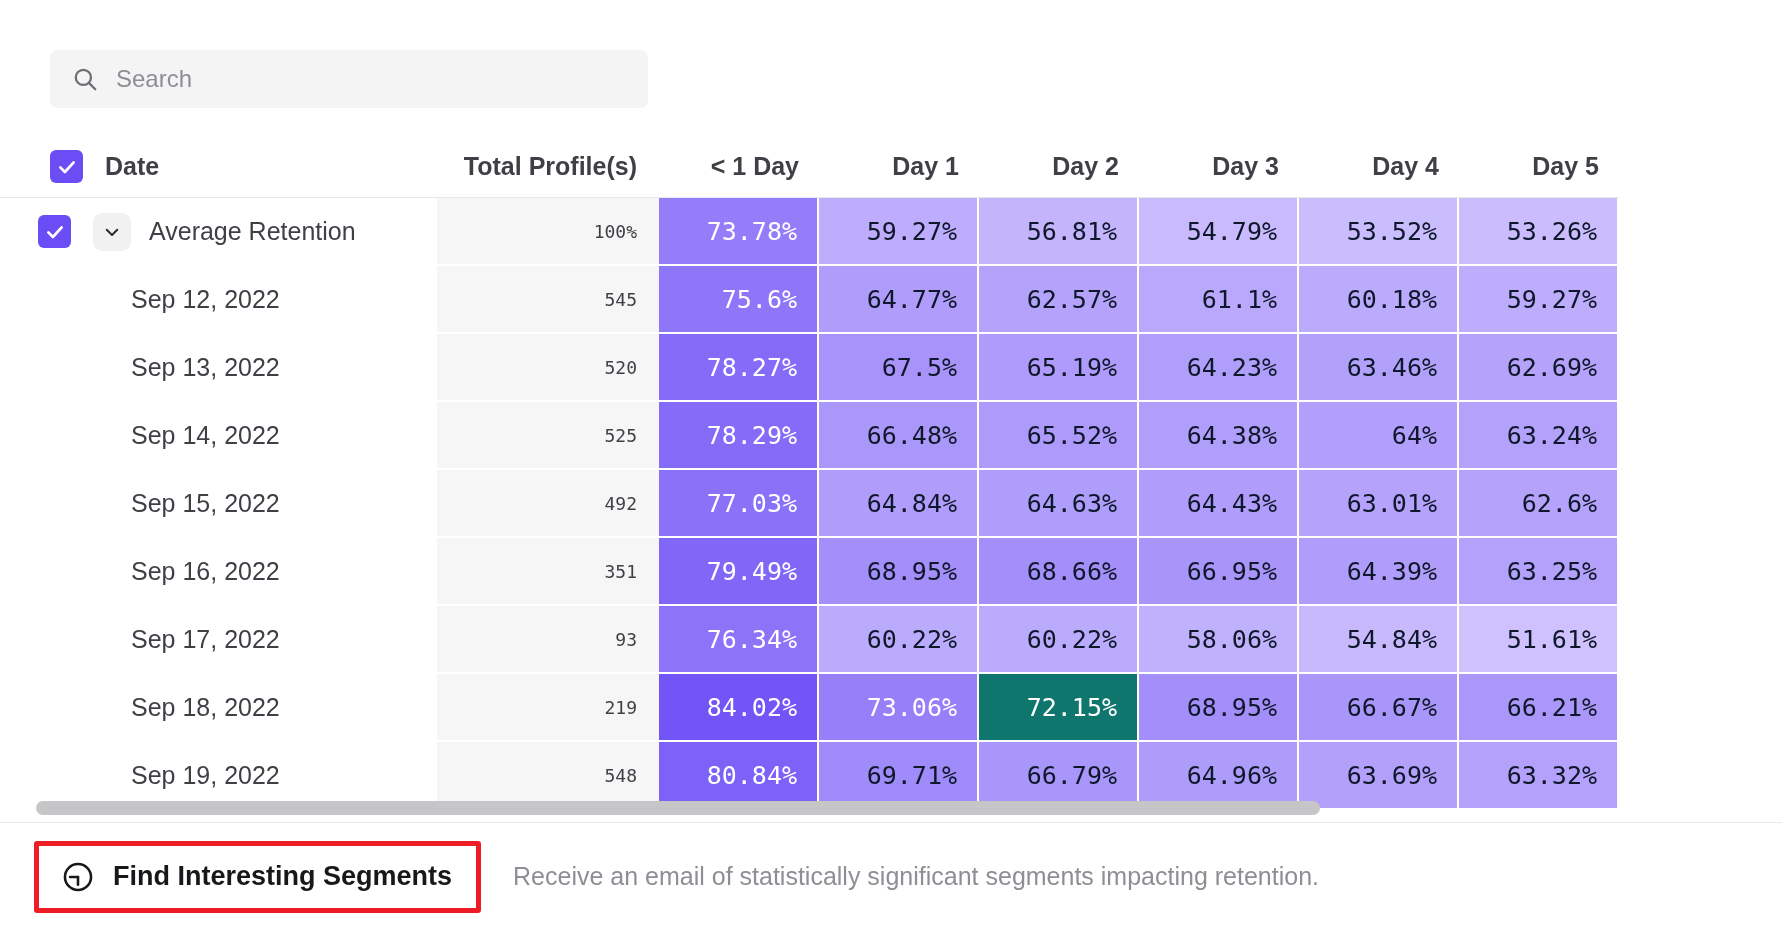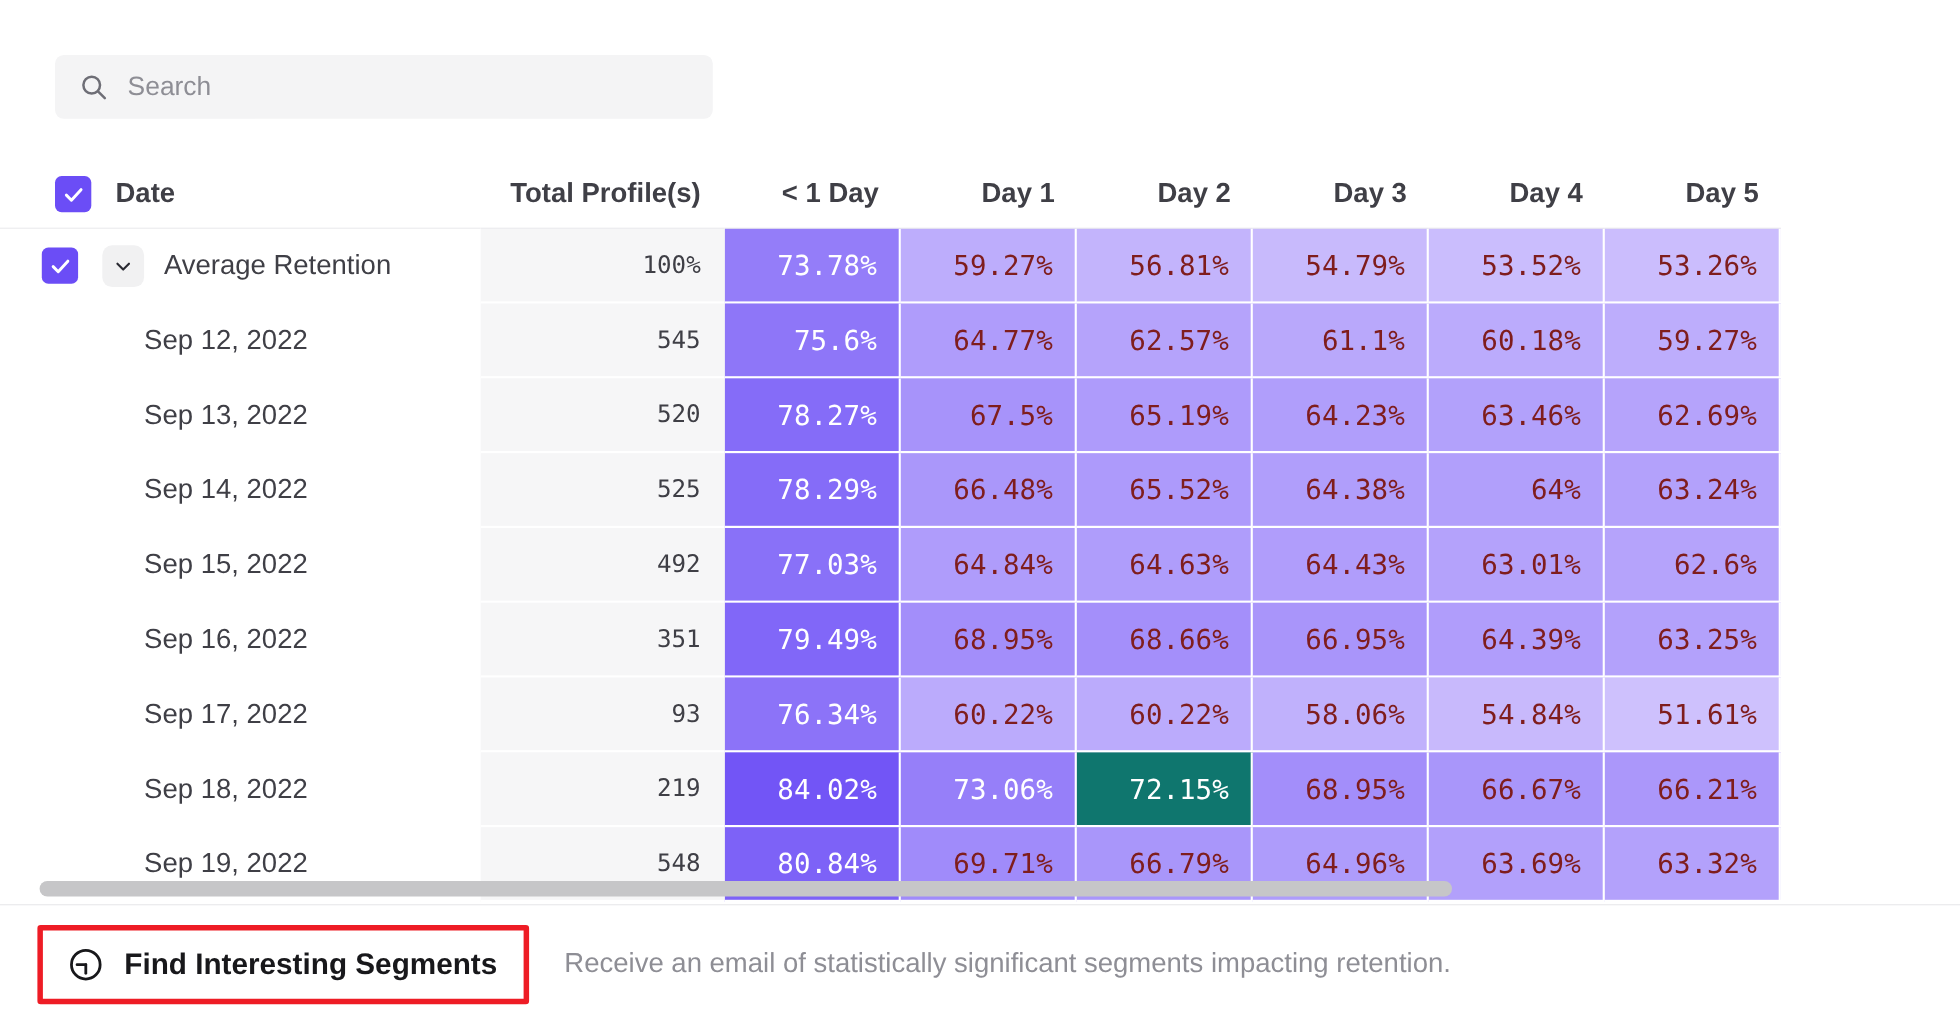--- a/index.html
+++ b/index.html
@@ -21,21 +21,21 @@
   }
   .search-icon { width: 26px; height: 26px; flex: 0 0 26px; margin-right: 18px; }
   .search-input {
     border: 0; outline: 0; background: transparent;
     font-family: "Liberation Sans", sans-serif;
     font-size: 24px; color: #3f3f46; width: 100%;
   }
   .search-input::placeholder { color: #8e8e95; }
 
   
-  .table { position: absolute; left: 0; top: 146px; width: 1782px; }
+  .table { position: absolute; left: 0; top: 136px; width: 1782px; }
 
   .row { display: flex; width: 1782px; height: 68px; align-items: stretch; }
 
   .head-row { height: 62px; }
 
   .cell-date {
     width: 437px; flex: 0 0 437px;
     display: flex; align-items: center;
     padding-left: 50px;
     background: #ffffff;
@@ -84,29 +84,29 @@
     background: #f1f1f2; border-radius: 9px;
     display: flex; align-items: center; justify-content: center;
     margin-right: 18px; cursor: pointer;
   }
   .chevron svg { width: 18px; height: 18px; }
 
   .date-label { font-size: 25px; color: #3f3f46; }
   .date-indent { padding-left: 93px; }
 
   .num {
-    font-size: 22px; color: #3f3f46;
+    font-size: 18px; color: #3f3f46;
     font-family: "DejaVu Sans Mono", monospace;
   }
   .pct {
     font-size: 25px;
     font-family: "DejaVu Sans Mono", monospace;
   }
   .pct.light { color: #ffffff; }
-  .pct.dark { color: #7f1d1d; }
+  .pct.dark { color: #0f172a; }
 
   
   .hscroll {
     position: absolute; left: 0; bottom: 113px;
     width: 1782px; height: 16px;
   }
   .hscroll-thumb {
     position: absolute; left: 36px; top: 0;
     width: 1284px; height: 14px;
     background: #c6c6c8; border-radius: 7px;

